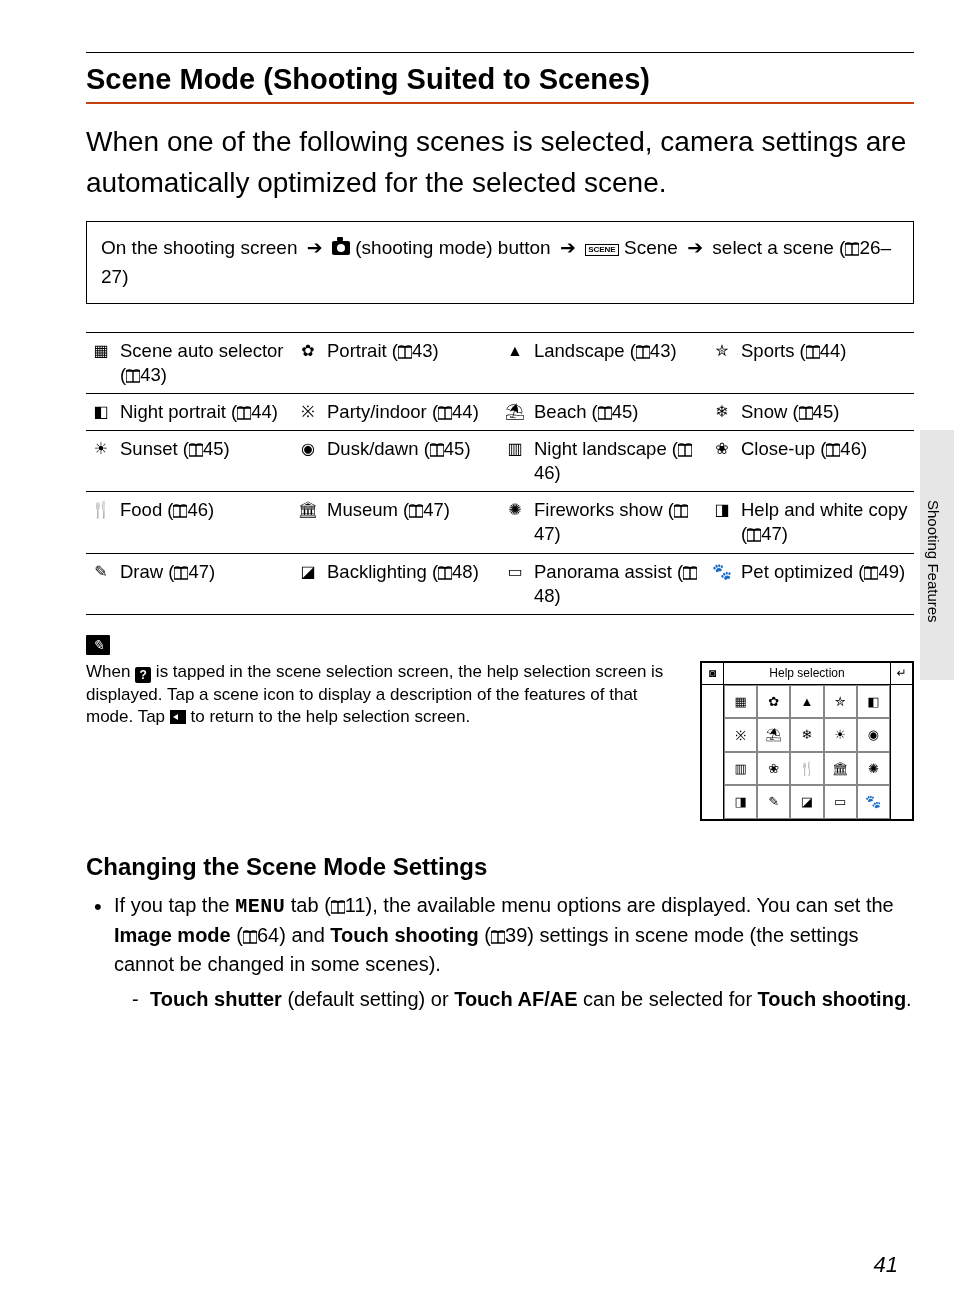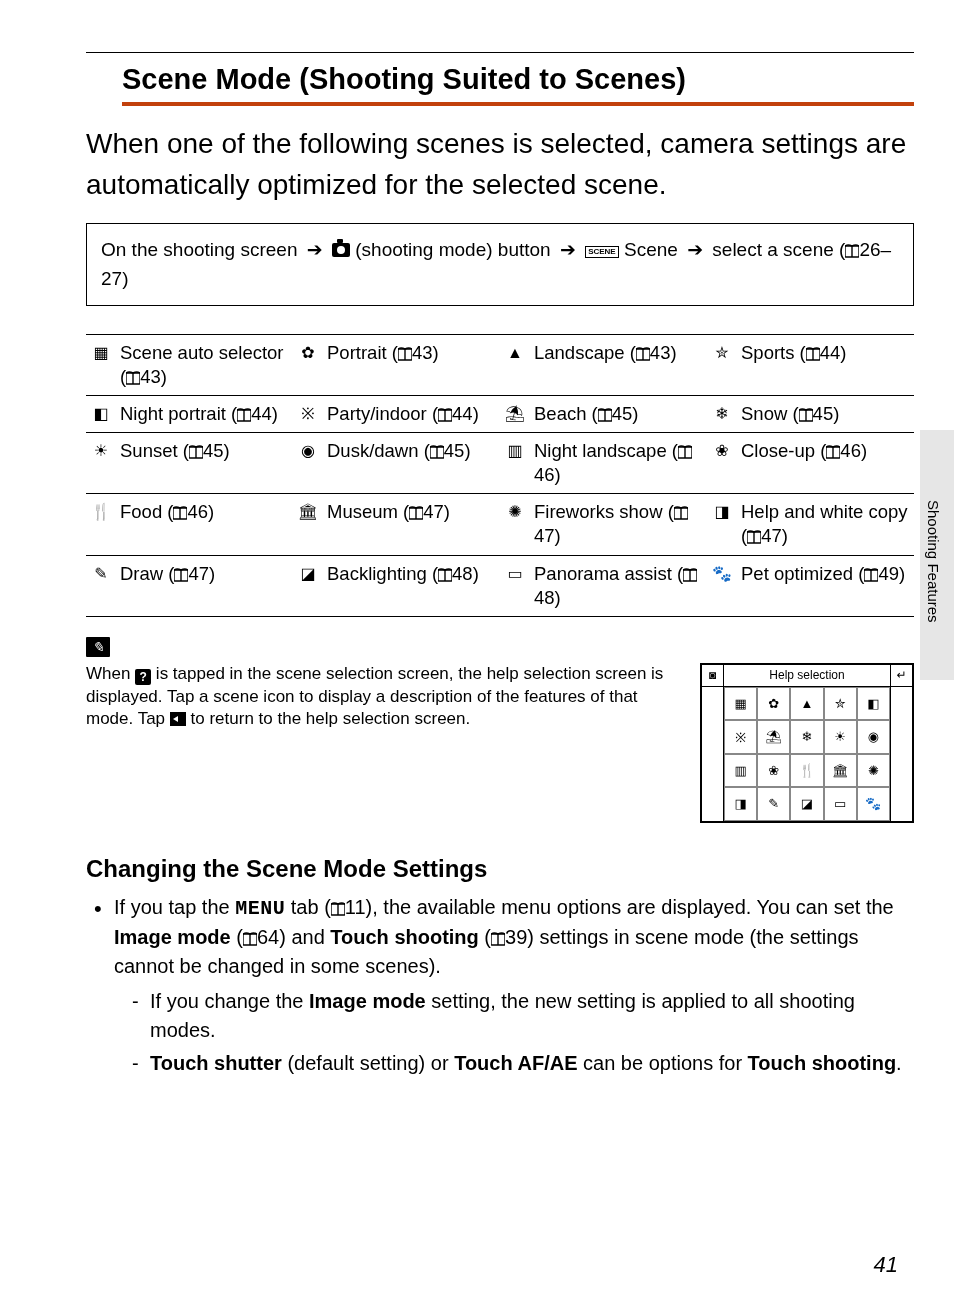--- a/index.html
+++ b/index.html
@@ -1,21 +1,21 @@
 <!DOCTYPE html>
 <html><head>
 <meta charset="utf-8">
 <style>
   * { box-sizing: border-box; margin: 0; padding: 0; }
   body { background: #9a9a9a; font-family: "Segoe UI", Arial, sans-serif; color: #000; }
   .page { width: 954px; height: 1314px; background: #fff; margin: 0 auto; position: relative; padding: 52px 40px 40px 86px; }
   .side-tab { position: absolute; right: 0; top: 430px; width: 34px; height: 250px; background: #e6e6e6; }
   .side-label { position: absolute; right: 12px; top: 500px; writing-mode: vertical-rl; font-size: 15px; }
   .top-rule { border-top: 1px solid #000; height: 0; margin-bottom: 10px; }
-  h1 { font-size: 29px; font-weight: 700; border-bottom: 4px solid #c2410c; padding-bottom: 6px; margin-bottom: 18px; margin-left: 36px; }
+  h1 { font-size: 29px; font-weight: 700; border-bottom: 2px solid #c2410c; padding-bottom: 6px; margin-bottom: 18px; }
   .intro { font-size: 28px; line-height: 1.45; margin-bottom: 18px; }
   .nav-box { border: 1px solid #000; padding: 12px 14px; font-size: 19px; line-height: 1.5; margin-bottom: 28px; }
   .arrow { margin: 0 4px; }
   .bk { display: inline-block; vertical-align: -2px; }
   .bk svg { display: block; }
   .camera-icon { display: inline-block; width: 18px; height: 14px; background: #000; border-radius: 2px; position: relative; vertical-align: -1px; }
   .camera-icon::before { content: ""; position: absolute; top: -4px; left: 5px; width: 6px; height: 4px; background: #000; border-radius: 1px; }
   .camera-icon::after { content: ""; position: absolute; top: 3px; left: 5px; width: 8px; height: 8px; border-radius: 50%; background: #fff; }
   .scene-small { display: inline-block; border: 1px solid #000; font-size: 8px; font-weight: 700; padding: 0 2px; line-height: 10px; vertical-align: 2px; text-decoration: overline; }
   .scene-table { width: 100%; border-collapse: collapse; margin-bottom: 18px; }
@@ -312,23 +312,20 @@
     <li>
       <span>If you tap the </span><span class="menu-label">MENU</span><span> tab (</span><span class="bk"><svg width="14" height="14">
             <use href="#book-icon"></use>
           </svg></span><span>11), the available menu options are displayed. You can set the </span><b>Image mode</b><span> (</span><span class="bk"><svg width="14" height="14">
             <use href="#book-icon"></use>
           </svg></span><span>64) and </span><b>Touch shooting</b><span> (</span><span class="bk"><svg width="14" height="14">
             <use href="#book-icon"></use>
           </svg></span><span>39) settings in scene mode (the settings cannot be changed in some scenes).</span>
       <ul class="dashes">
         <li>
-          <span>If you change the </span><b>Image mode</b><span> setting, the new setting is applied to all shooting modes.</span>
-        </li>
-        <li>
-          <b>Touch shutter</b><span> (default setting) or </span><b>Touch AF/AE</b><span> can be options for </span><b>Touch shooting</b><span>.</span>
+          <b>Touch shutter</b><span> (default setting) or </span><b>Touch AF/AE</b><span> can be selected for </span><b>Touch shooting</b><span>.</span>
         </li>
       </ul>
     </li>
   </ul>
 
   <div class="page-num">41</div>
 </div>
 
 </body></html>

